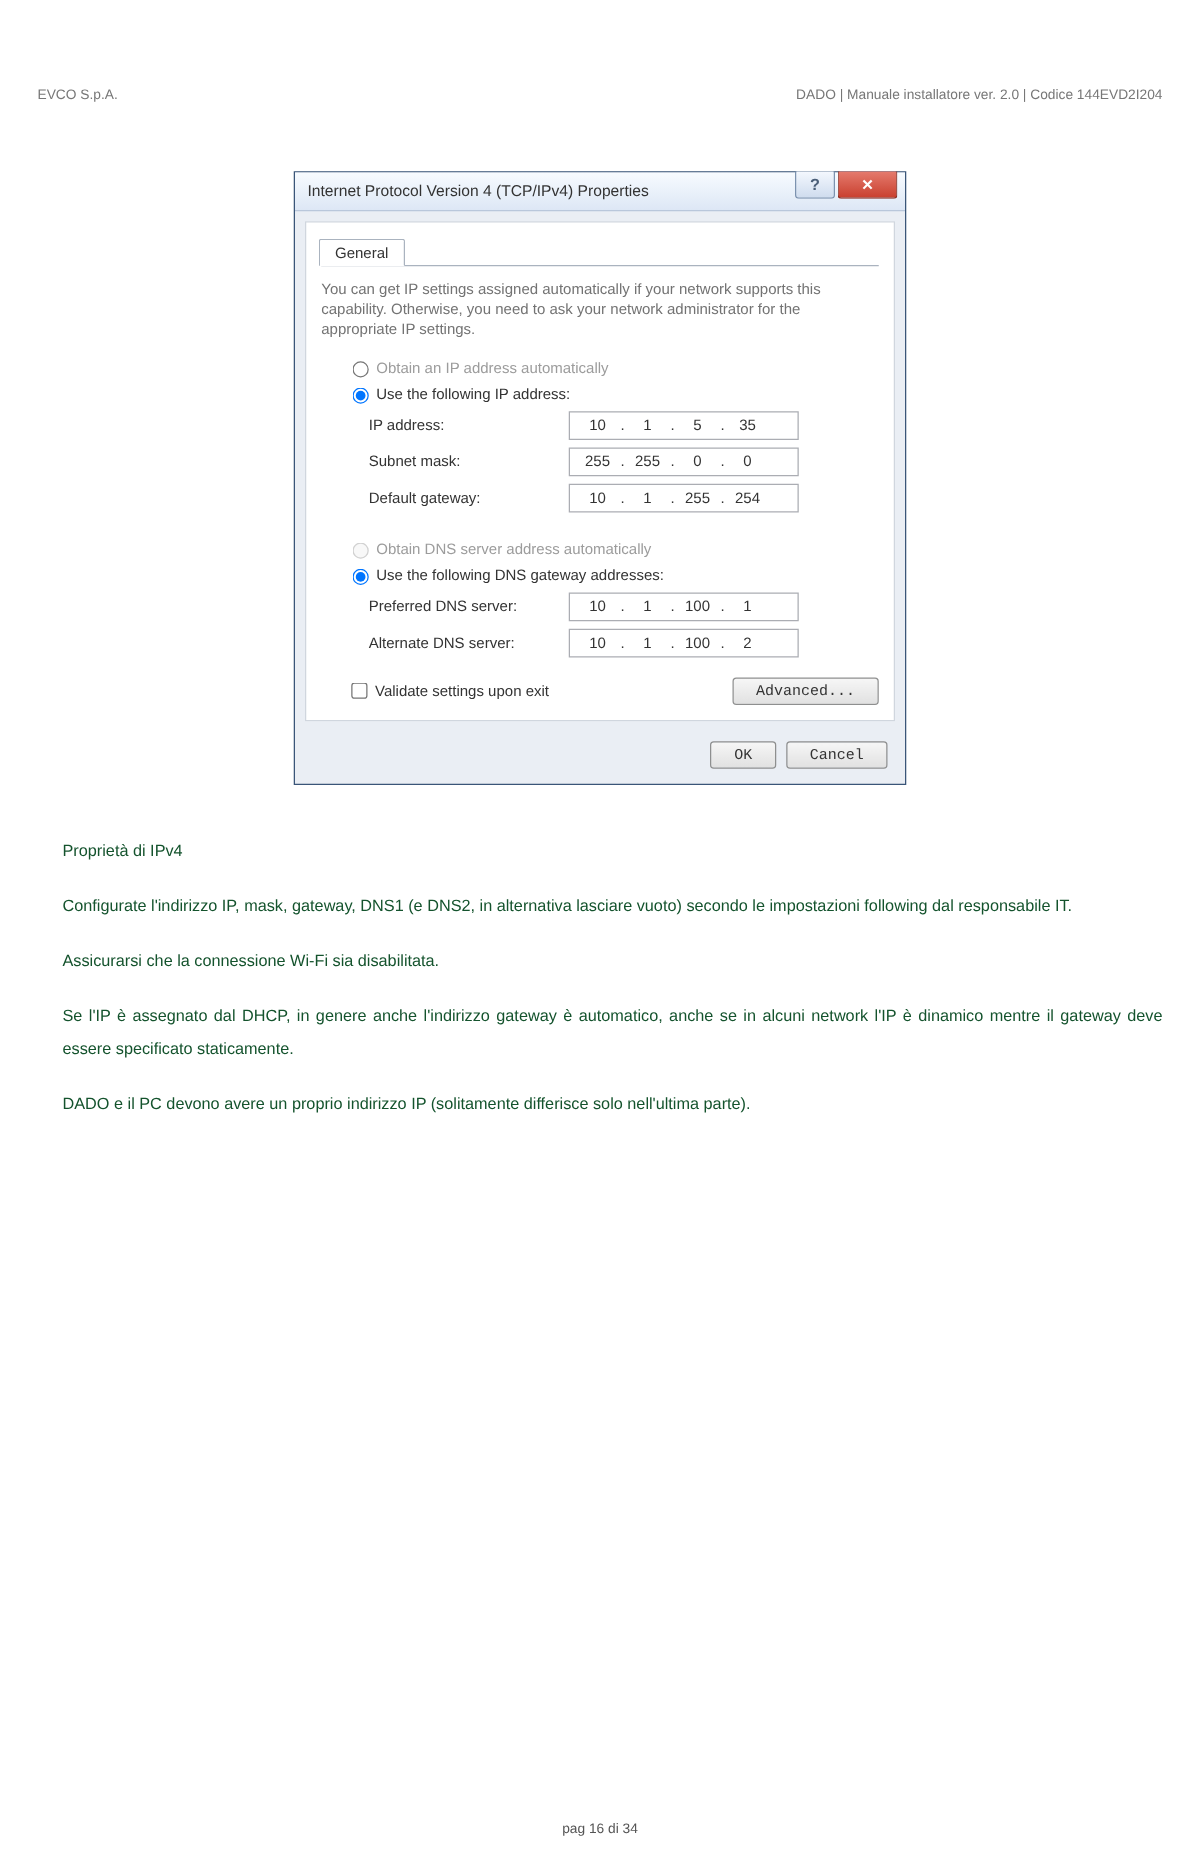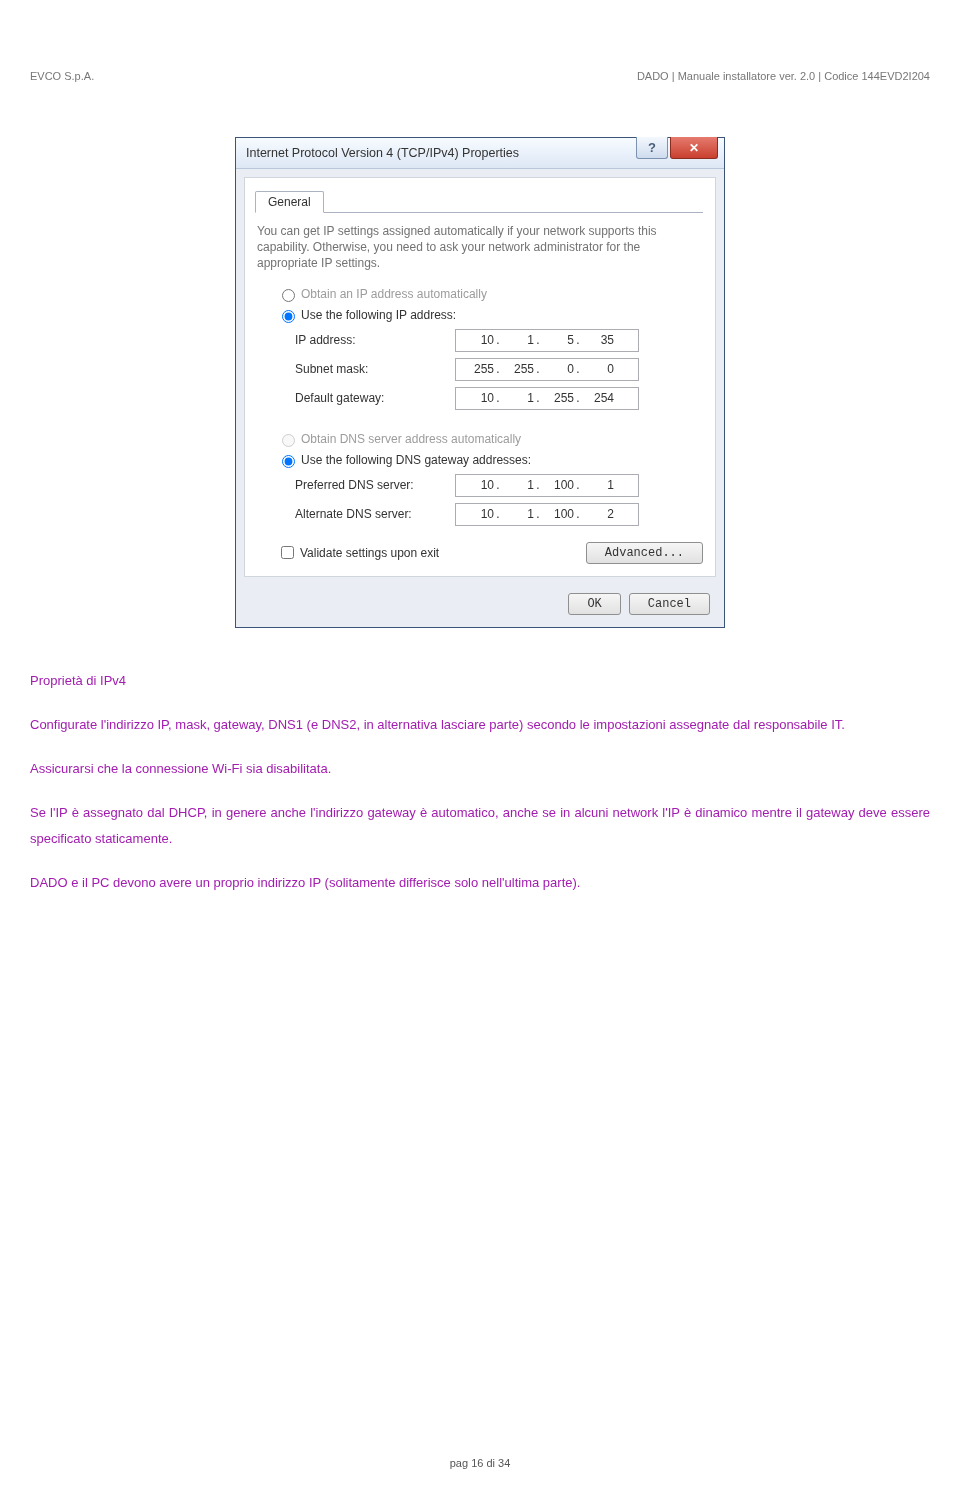--- a/index.html
+++ b/index.html
@@ -141,21 +141,21 @@
     border: 1px solid #abadb3;
     background: #fff;
     height: 21px;
     align-items: center;
     padding: 0 6px;
     width: 170px;
     font-family: "Segoe UI", Tahoma, sans-serif;
   }
   .ip-input span.oct {
     width: 32px;
-    text-align: right;
+    text-align: center;
     font-size: 12px;
   }
   .ip-input span.dot {
     width: 8px;
     text-align: center;
   }
   .bottom-row {
     display: flex;
     justify-content: space-between;
     margin: 16px 0 0 20px;
@@ -171,24 +171,25 @@
   }
   .dlg-buttons {
     display: flex;
     justify-content: flex-end;
     gap: 8px;
     padding: 8px 14px 12px 0;
   }
   .body-text {
     font-family: Verdana, Geneva, sans-serif;
     font-size: 13px;
-    color: #a21caf;
+    color: #14532d;
     line-height: 2.0;
     margin-top: 40px;
     text-align: justify;
+    margin-left: 20px;
   }
   .body-text p {
     margin: 0 0 18px 0;
   }
   .footer {
     position: absolute;
     bottom: 24px;
     left: 0;
     right: 0;
     text-align: center;
@@ -318,20 +319,20 @@
 
       <div class="dlg-buttons">
         <button class="win-btn">OK</button>
         <button class="win-btn">Cancel</button>
       </div>
     </div>
   </div>
 
   <div class="body-text">
     <p>Proprietà di IPv4</p>
-    <p>Configurate l'indirizzo IP, mask, gateway, DNS1 (e DNS2, in alternativa lasciare parte) secondo le impostazioni assegnate dal responsabile IT.</p>
+    <p>Configurate l'indirizzo IP, mask, gateway, DNS1 (e DNS2, in alternativa lasciare vuoto) secondo le impostazioni following dal responsabile IT.</p>
     <p>Assicurarsi che la connessione Wi-Fi sia disabilitata.</p>
     <p>Se l'IP è assegnato dal DHCP, in genere anche l'indirizzo gateway è automatico, anche se in alcuni network l'IP è dinamico mentre il gateway deve essere specificato staticamente.</p>
     <p>DADO e il PC devono avere un proprio indirizzo IP (solitamente differisce solo nell'ultima parte).</p>
   </div>
 
   <div class="footer">pag 16 di 34</div>
 </div>
 
 </body></html>

